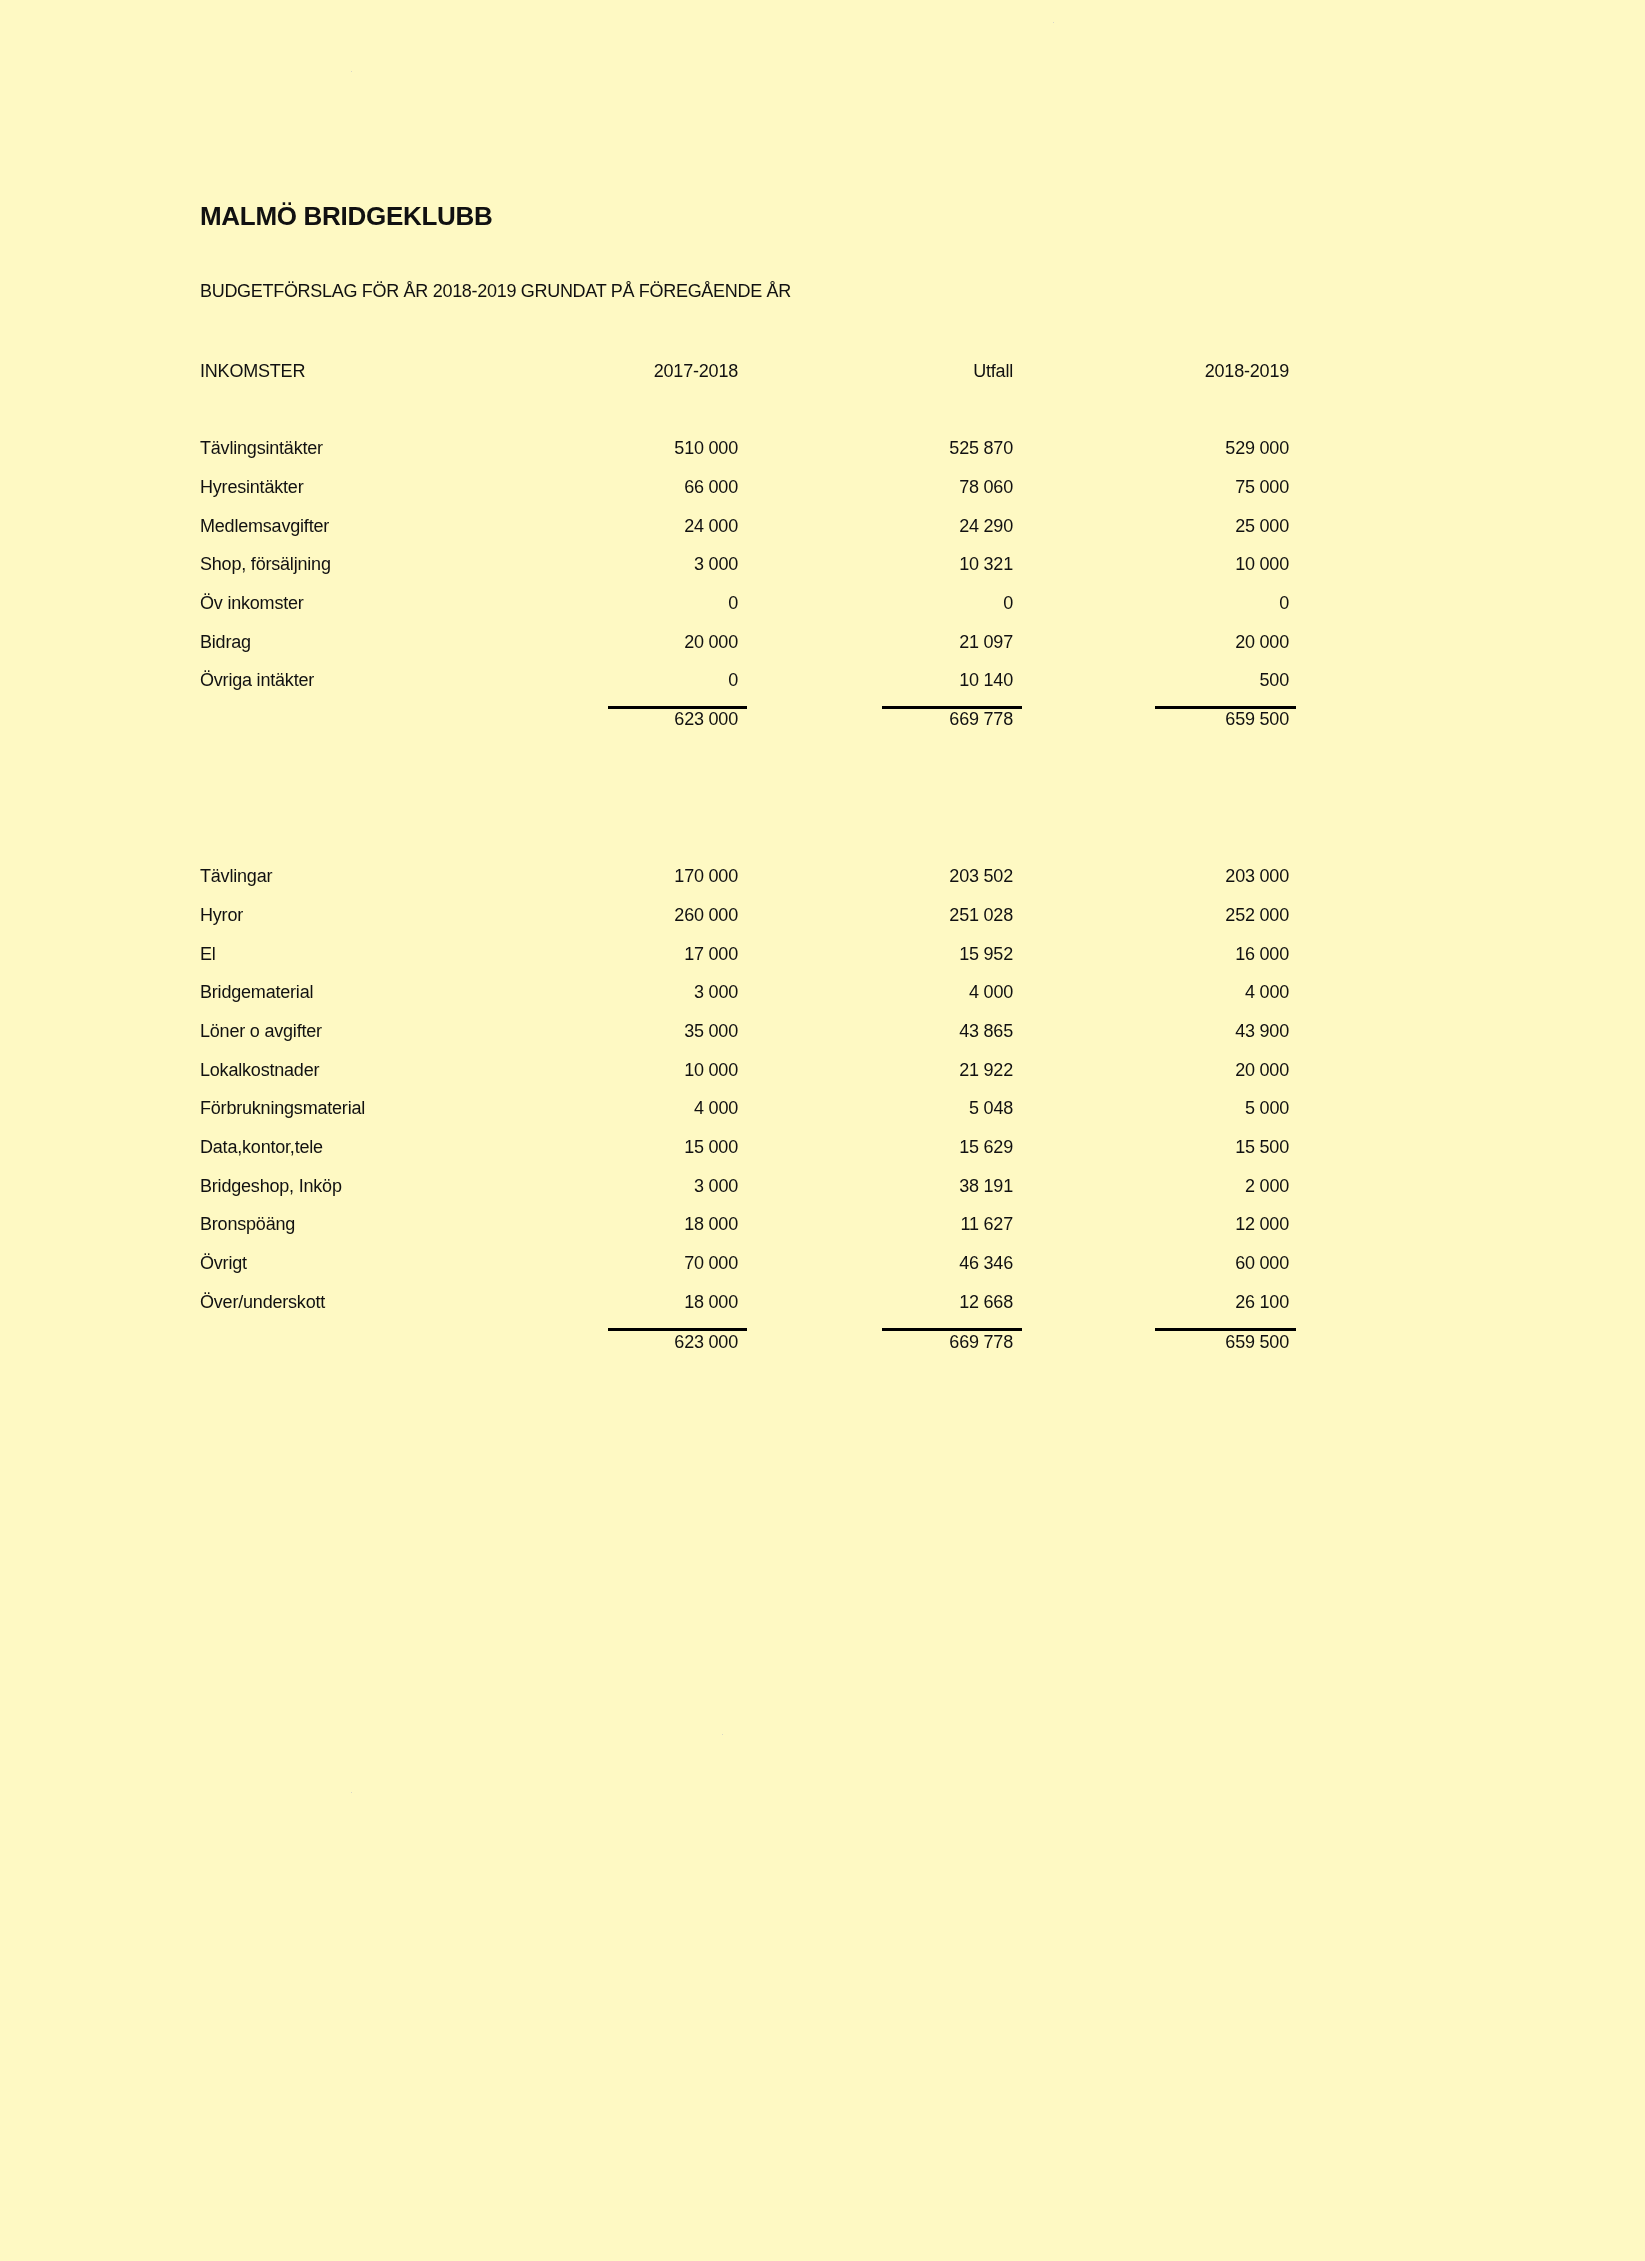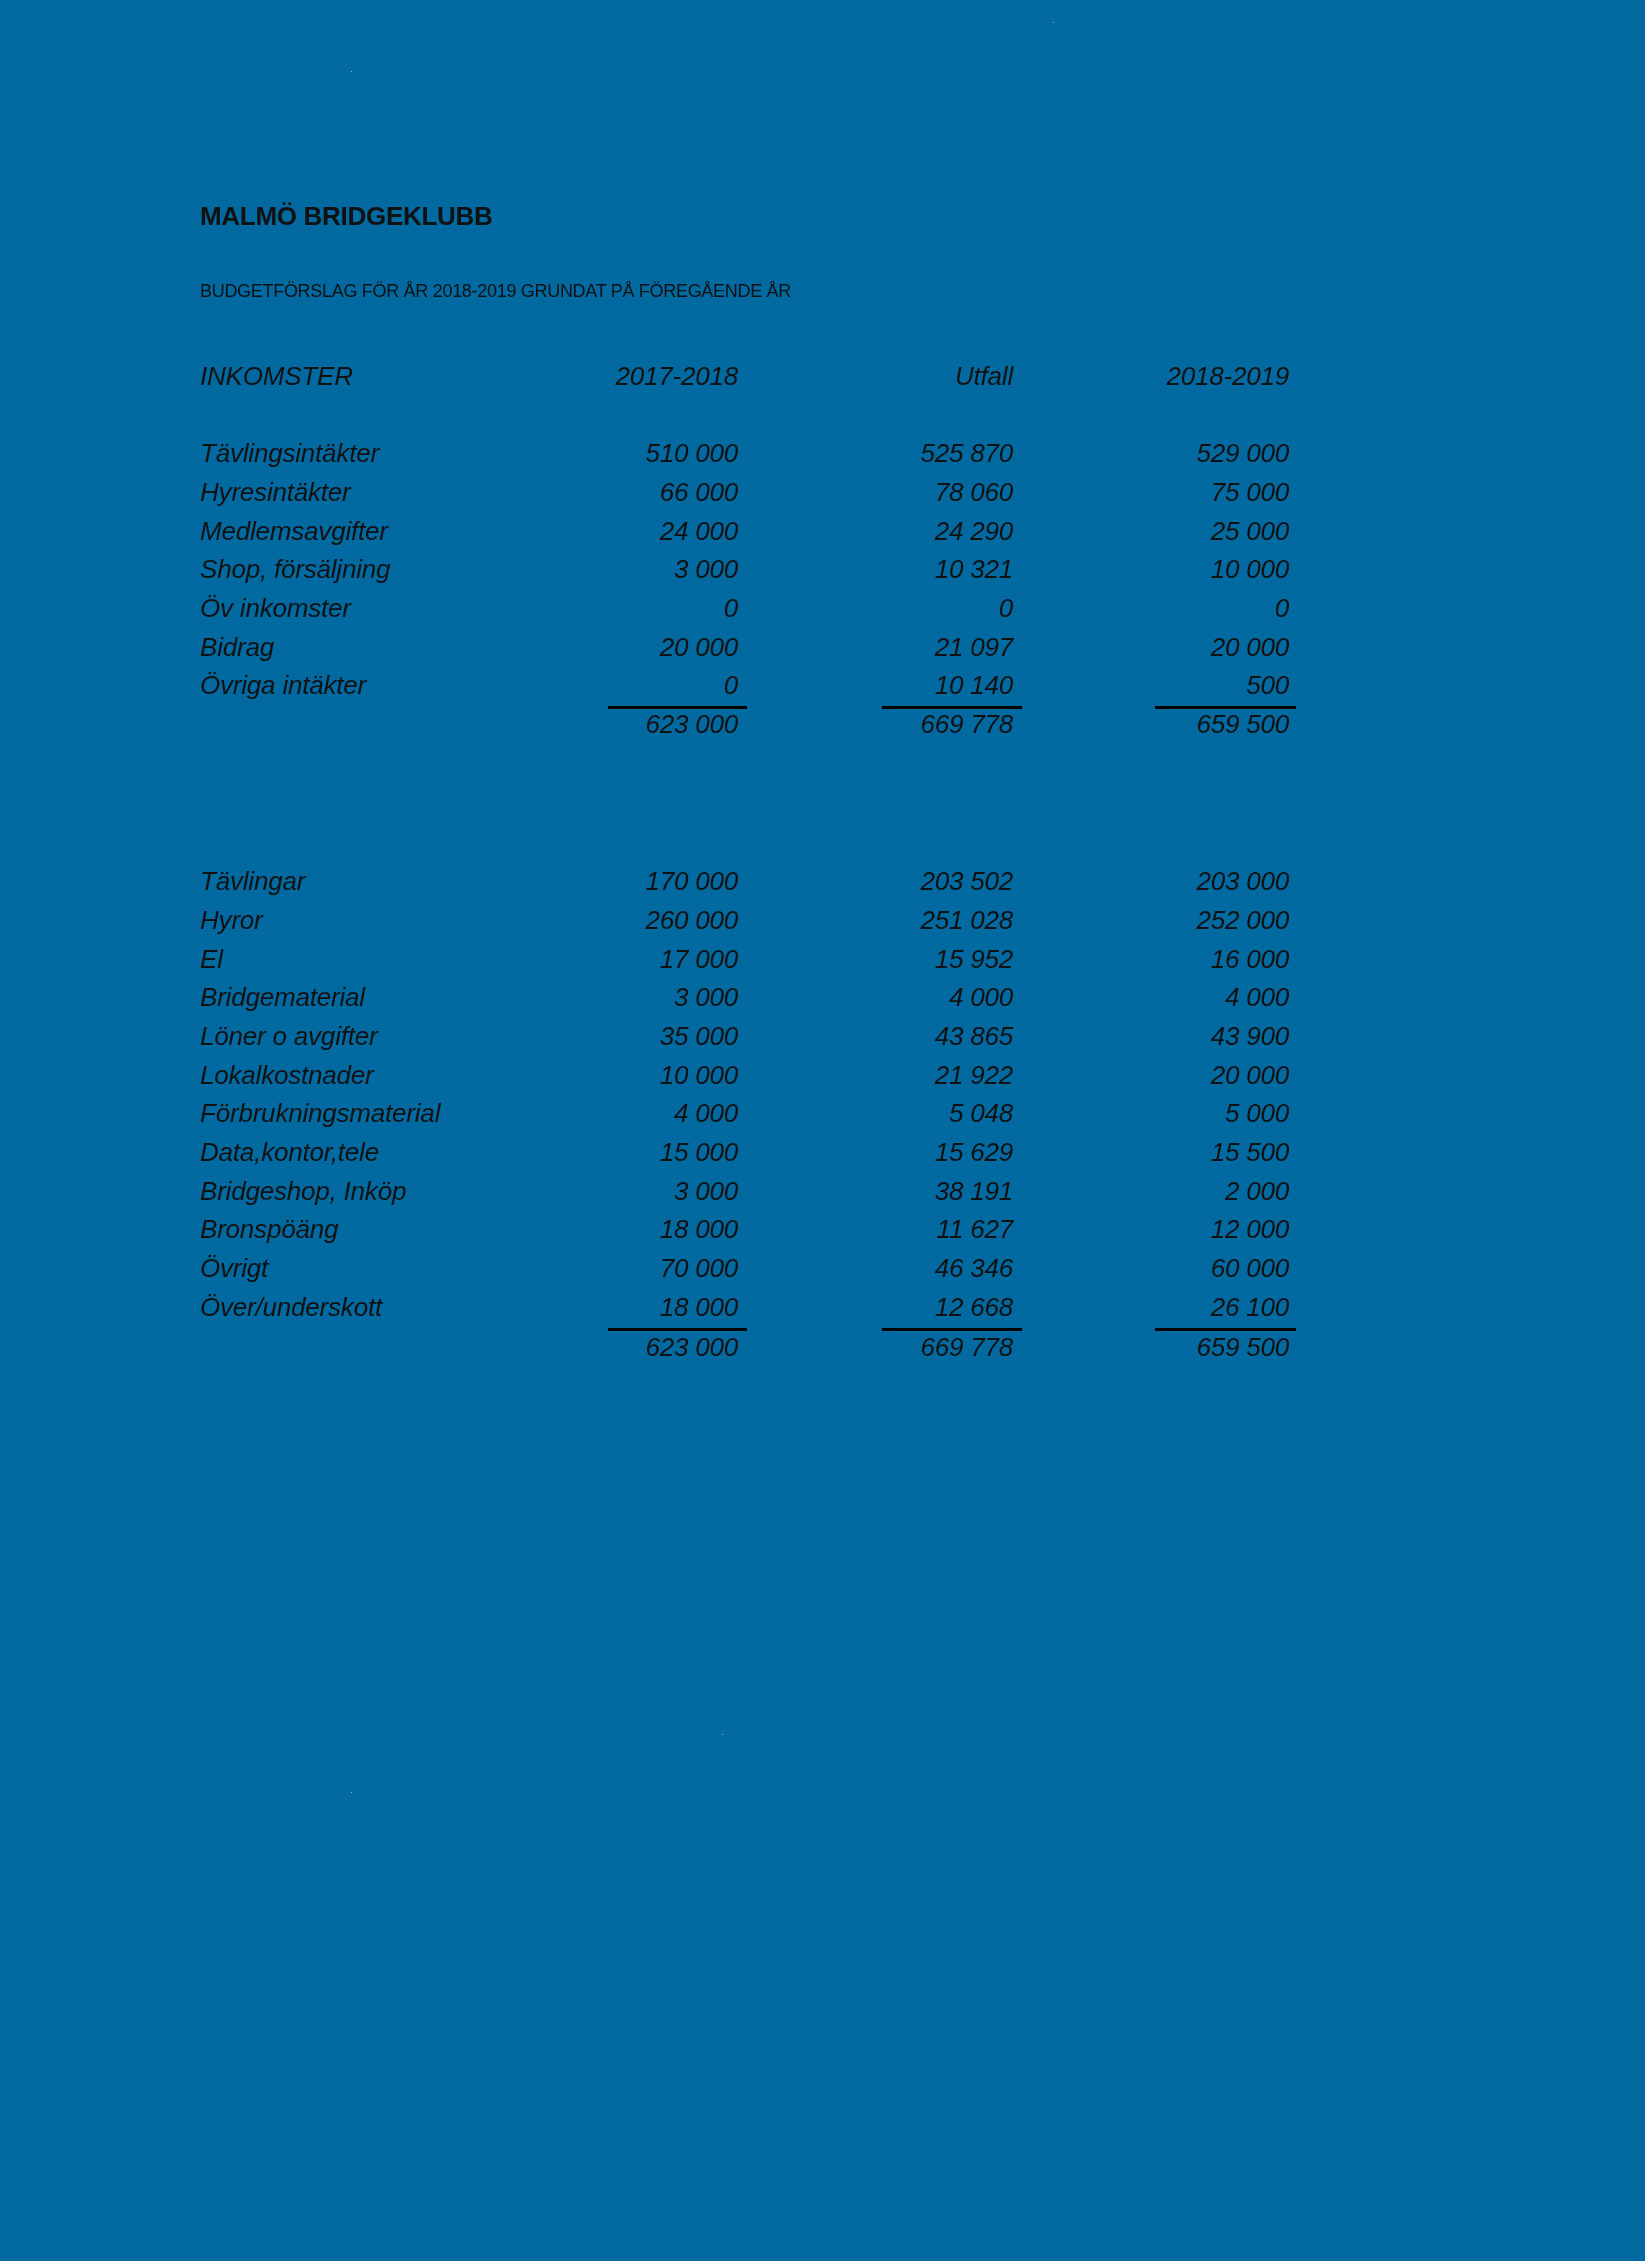--- a/index.html
+++ b/index.html
@@ -12,21 +12,21 @@
       height: 2261px;
       position: relative;
       overflow: hidden;
       font-family: "Liberation Sans", "DejaVu Sans", sans-serif;
       color: #111111;
     }
     .page {
       position: absolute;
       left: 0; top: 0;
       width: 1645px; height: 2261px;
-      background: #0369a1;
+      background: #fef9c3;
     }
     .club-name {
       position: absolute;
       left: 200px;
       top: 201px;
       font-size: 26px;
       font-weight: bold;
       letter-spacing: -0.3px;
       white-space: nowrap;
     }
@@ -36,24 +36,23 @@
       top: 281px;
       font-size: 18px;
       letter-spacing: -0.3px;
       white-space: nowrap;
     }
     .row {
       position: absolute;
       left: 0;
       width: 1645px;
       height: 39px;
-      font-size: 26px;
+      font-size: 18px;
       letter-spacing: -0.2px;
       white-space: nowrap;
-      font-style: italic;
     }
     .row .label {
       position: absolute;
       left: 200px;
       top: 0;
     }
     .row .c1, .row .c2, .row .c3 {
       position: absolute;
       top: 0;
       text-align: right;

